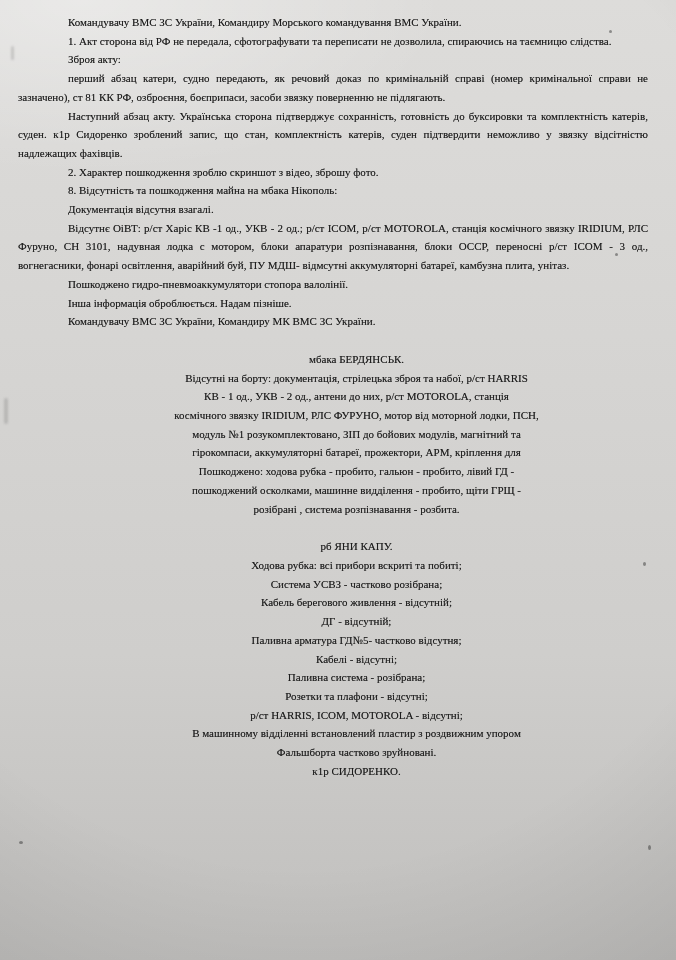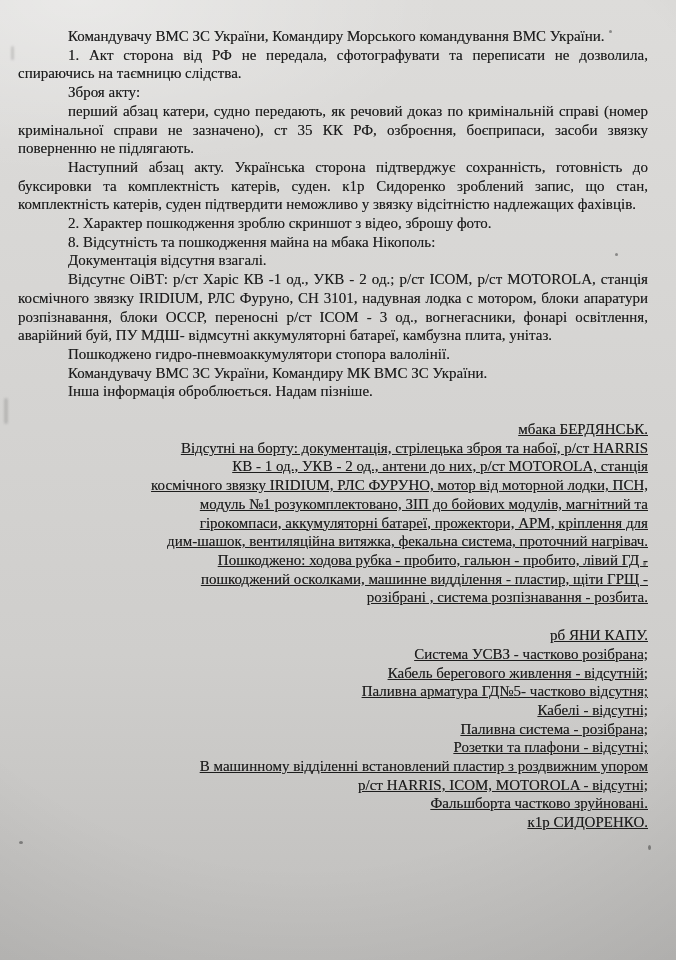--- a/index.html
+++ b/index.html
@@ -10,93 +10,93 @@
   }
   .photo {
     position: relative; width: 676px; height: 960px;
     background:
       radial-gradient(90% 30% at 12% 0%, rgba(255,255,255,0.38), rgba(255,255,255,0) 60%),
       radial-gradient(130% 95% at 45% 38%, rgba(0,0,0,0) 55%, rgba(0,0,0,0.10) 82%, rgba(0,0,0,0.20) 100%),
       linear-gradient(to bottom, #dddcda 0%, #d6d5d3 35%, #cfcecc 68%, #c0bfbd 100%);
   }
   .doc {
     position: absolute; left: 0; top: 0; right: 0; bottom: 0;
-    padding: 27px 28px 0 18px;
+    padding: 13px 28px 0 18px;
     color: #1d1d1d;
-    font-size: 15px; line-height: 18.7px;
+    font-size: 11px; line-height: 18.7px;
     text-shadow: 0 0 0.6px rgba(30,30,30,0.55);
   }
   .doc p { margin: 0; }
   p.para {
     text-align: justify;
     text-indent: 50px;
   }
   p.manual {
     margin-left: 47px;
-    text-align: right;
-    text-decoration: underline;
+    text-align: center;
   }
   p.manual .line { display: block; }
   .spacer { height: 19px; }
   .speck {
     position: absolute; border-radius: 50%;
     background: rgba(40,40,40,0.45); filter: blur(0.4px);
   }
   .smudge {
     position: absolute; background: rgba(60,60,60,0.18);
     border-radius: 2px; filter: blur(1px);
   }
 </style>
 </head>
 <body>
 
 <div class="photo">
   <div class="doc" style="color: rgb(29, 29, 29);">
       <p class="para">Командувачу ВМС ЗС України, Командиру Морського командування ВМС України.</p>
       <p class="para">1. Акт сторона від РФ не передала, сфотографувати та переписати не дозволила, спираючись на таємницю слідства.</p>
       <p class="para">Зброя акту:</p>
-      <p class="para">перший абзац катери, судно передають, як речовий доказ по кримінальній справі (номер кримінальної справи не зазначено), ст 35 КК РФ, озброєння, боєприпаси, засоби звязку поверненню не підлягають.</p>
+      <p class="para">перший абзац катери, судно передають, як речовий доказ по кримінальній справі (номер кримінальної справи не зазначено), ст 81 КК РФ, озброєння, боєприпаси, засоби звязку поверненню не підлягають.</p>
       <p class="para">Наступний абзац акту. Українська сторона підтверджує сохранність, готовність до буксировки та комплектність катерів, суден. к1р Сидоренко зроблений запис, що стан, комплектність катерів, суден підтвердити неможливо у звязку відсітністю надлежащих фахівців.</p>
       <p class="para">2. Характер пошкодження зроблю скриншот з відео, зброшу фото.</p>
       <p class="para">8. Відсутність та пошкодження майна на мбака Нікополь:</p>
       <p class="para">Документація відсутня взагалі.</p>
       <p class="para">Відсутнє ОіВТ: р/ст Харіс КВ -1 од., УКВ - 2 од.; р/ст ICOM, р/ст MOTOROLA, станція космічного звязку IRIDIUM, РЛС Фуруно, СН 3101, надувная лодка с мотором, блоки апаратури розпізнавання, блоки ОССР, переносні р/ст ICOM - 3 од., вогнегасники, фонарі освітлення, аварійний буй, ПУ МДШ- відмсутні аккумуляторні батареї, камбузна плита, унітаз.</p>
       <p class="para">Пошкоджено гидро-пневмоаккумулятори стопора валолінії.</p>
+      <p class="para">Інша інформація оброблюється. Надам пізніше.</p>
       <p class="para">Командувачу ВМС ЗС України, Командиру МК ВМС ЗС України.</p>
-      <p class="para">Інша інформація оброблюється. Надам пізніше.</p>
       <div class="spacer"></div>
       <p class="manual">
         <span class="line">мбака БЕРДЯНСЬК.</span>
       </p>
       <p class="manual">
         <span class="line">Відсутні на борту: документація, стрілецька зброя та набої, р/ст HARRIS</span>
         <span class="line">КВ - 1 од., УКВ - 2 од., антени до них, р/ст MOTOROLA, станція</span>
         <span class="line">космічного звязку IRIDIUM, РЛС ФУРУНО, мотор від моторной лодки, ПСН,</span>
         <span class="line">модуль №1 розукомплектовано, ЗІП до бойових модулів, магнітний та</span>
         <span class="line">гірокомпаси, аккумуляторні батареї, прожектори, АРМ, кріплення для</span>
-        <span class="line">дим-шашок, вентиляційна витяжка, фекальна система, проточний нагрівач.</span>
       </p>
       <p class="manual">
         <span class="line">Пошкоджено: ходова рубка - пробито, гальюн - пробито, лівий ГД -</span>
-        <span class="line">пошкоджений осколками, машинне видділення - пластир, щіти ГРЩ -</span>
+        <span class="line">пошкоджений осколками, машинне видділення - пробито, щіти ГРЩ -</span>
         <span class="line">розібрані , система розпізнавання - розбита.</span>
       </p>
       <div class="spacer"></div>
       <p class="manual">
         <span class="line">рб ЯНИ КАПУ.</span>
       </p>
       <p class="manual">
+        <span class="line">Ходова рубка: всі прибори вскриті та побиті;</span>
         <span class="line">Система УСВЗ - частково розібрана;</span>
         <span class="line">Кабель берегового живлення - відсутній;</span>
+        <span class="line">ДГ - відсутній;</span>
         <span class="line">Паливна арматура ГД№5- частково відсутня;</span>
         <span class="line">Кабелі - відсутні;</span>
         <span class="line">Паливна система - розібрана;</span>
         <span class="line">Розетки та плафони - відсутні;</span>
+        <span class="line">р/ст HARRIS, ICOM, MOTOROLA - відсутні;</span>
         <span class="line">В машинному відділенні встановлений пластир з роздвижним упором</span>
-        <span class="line">р/ст HARRIS, ICOM, MOTOROLA - відсутні;</span>
         <span class="line">Фальшборта частково зруйновані.</span>
         <span class="line">к1р СИДОРЕНКО.</span>
       </p>
     </div>
 
   <div class="speck" style="left:609px; top:30px;  width:3px; height:3px;"></div>
   <div class="speck" style="left:615px; top:253px; width:3px; height:3px;"></div>
   <div class="speck" style="left:643px; top:562px; width:3px; height:4px;"></div>
   <div class="speck" style="left:648px; top:845px; width:3px; height:5px;"></div>
   <div class="speck" style="left:19px;  top:841px; width:4px; height:3px;"></div>

